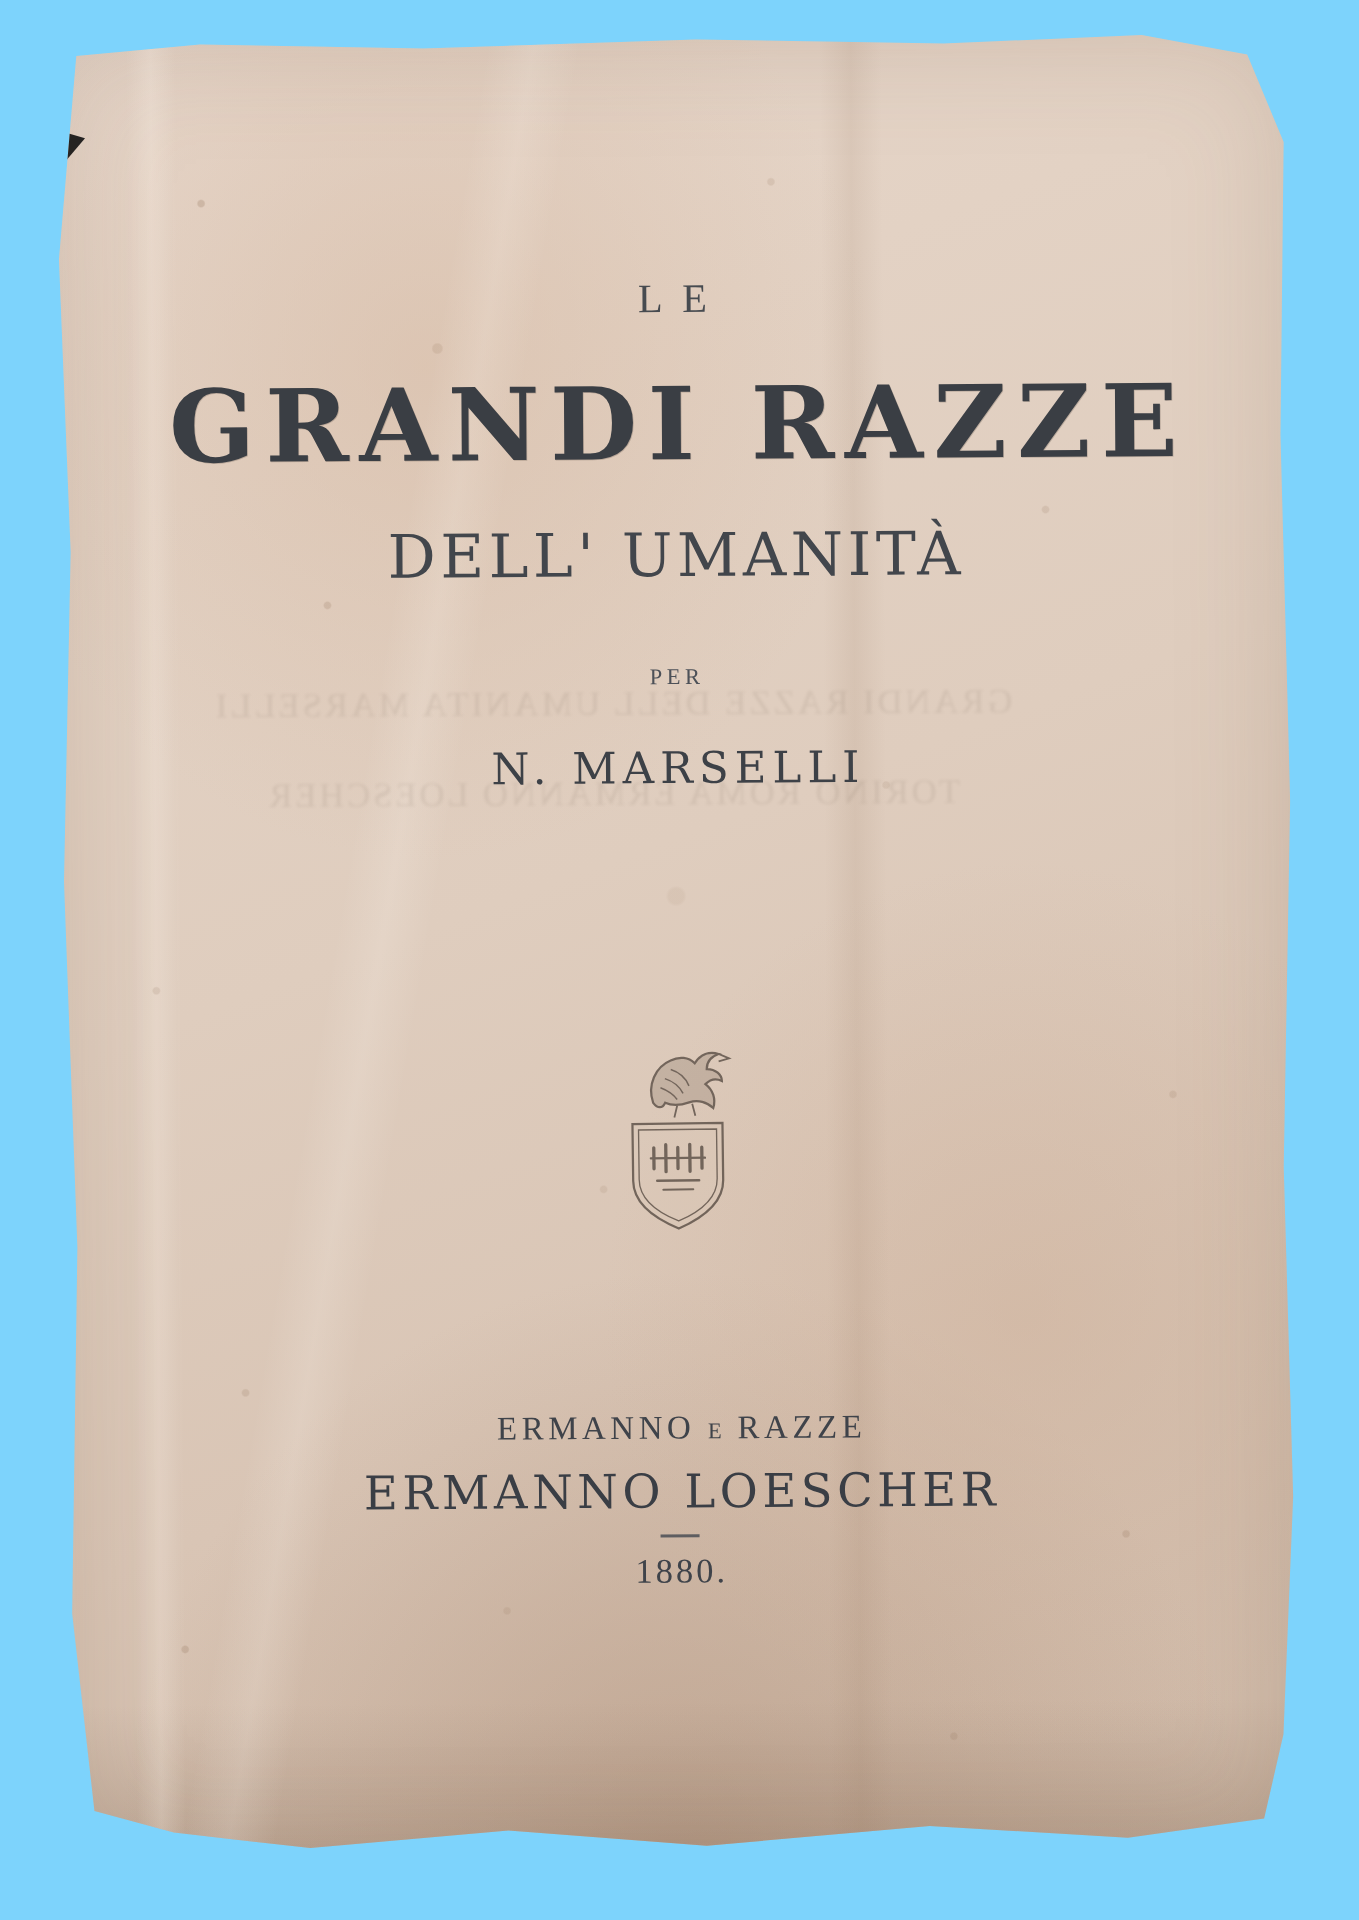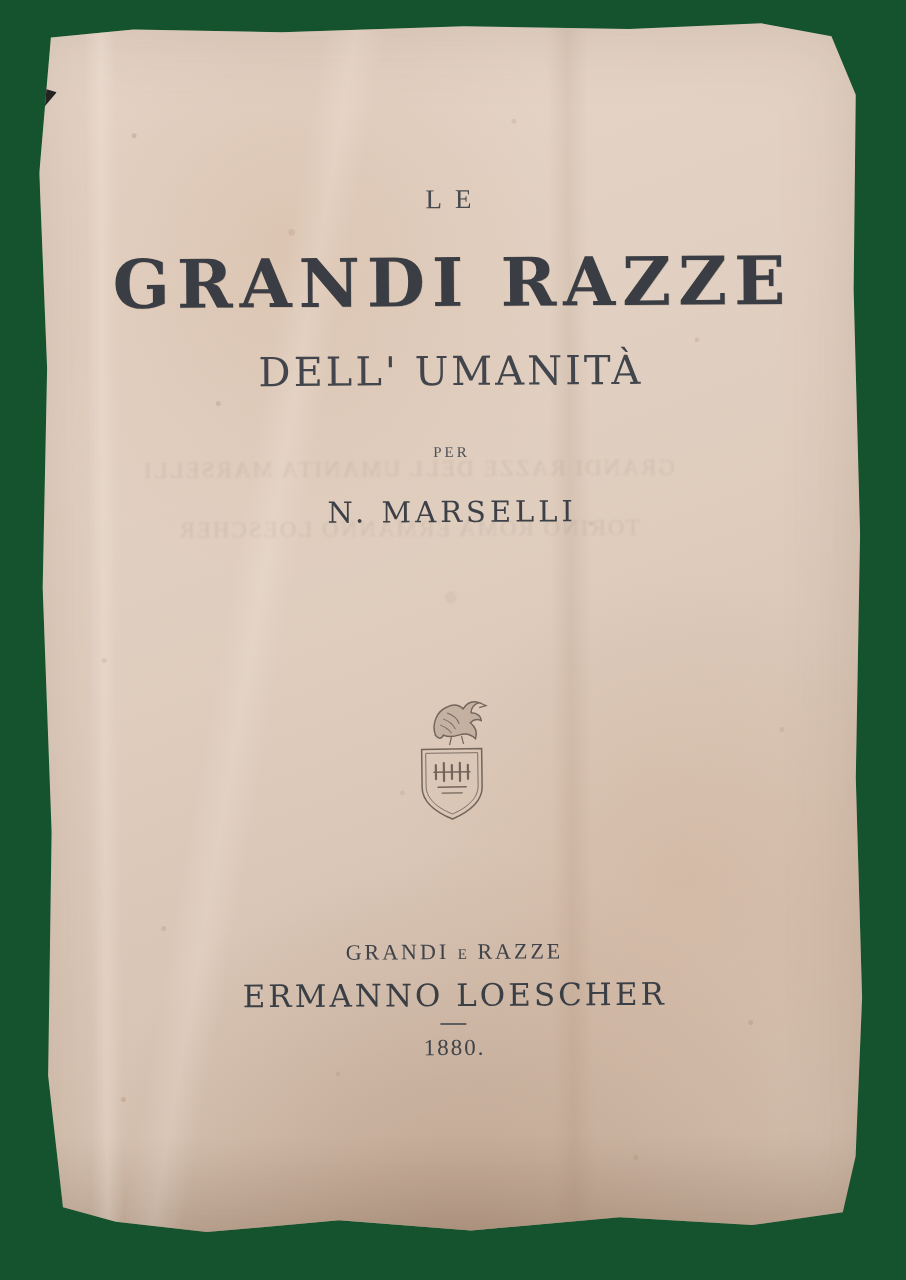--- a/index.html
+++ b/index.html
@@ -12,21 +12,21 @@
     height: 1280px;
     overflow: hidden;
     font-family: "Liberation Serif", serif;
   }
 
   
   #photo-backdrop {
     position: relative;
     width: 906px;
     height: 1280px;
-    background: #14532d;
+    background: #7dd3fc;
   }
 
   
   #book-cover {
     position: absolute;
     left: 38px;
     top: 24px;
     width: 826px;
     height: 1220px;
     background:
@@ -275,21 +275,21 @@
           <path d="M44 86 L44 100 M52 84 L52 102 M60 86 L60 100 M68 84 L68 102 M76 86 L76 100"></path>
           <path d="M42 93 L78 93" stroke-width="1.6"></path>
           <path d="M46 108 L74 108" stroke-width="1.6"></path>
           <path d="M50 114 L70 114" stroke-width="1.3"></path>
         </g>
       </svg>
     </div>
 
     <div id="imprint-block">
       <div class="imprint-city">
-        <span>GRANDI</span>
+        <span>ERMANNO</span>
         <span class="conj">E</span>
         <span>RAZZE</span>
       </div>
       <div class="imprint-publisher">ERMANNO LOESCHER</div>
       <div class="imprint-rule"></div>
       <div class="imprint-year">1880.</div>
     </div>
 
     <div id="bottom-edge-wear"></div>
     <div id="corner-chip"></div>

